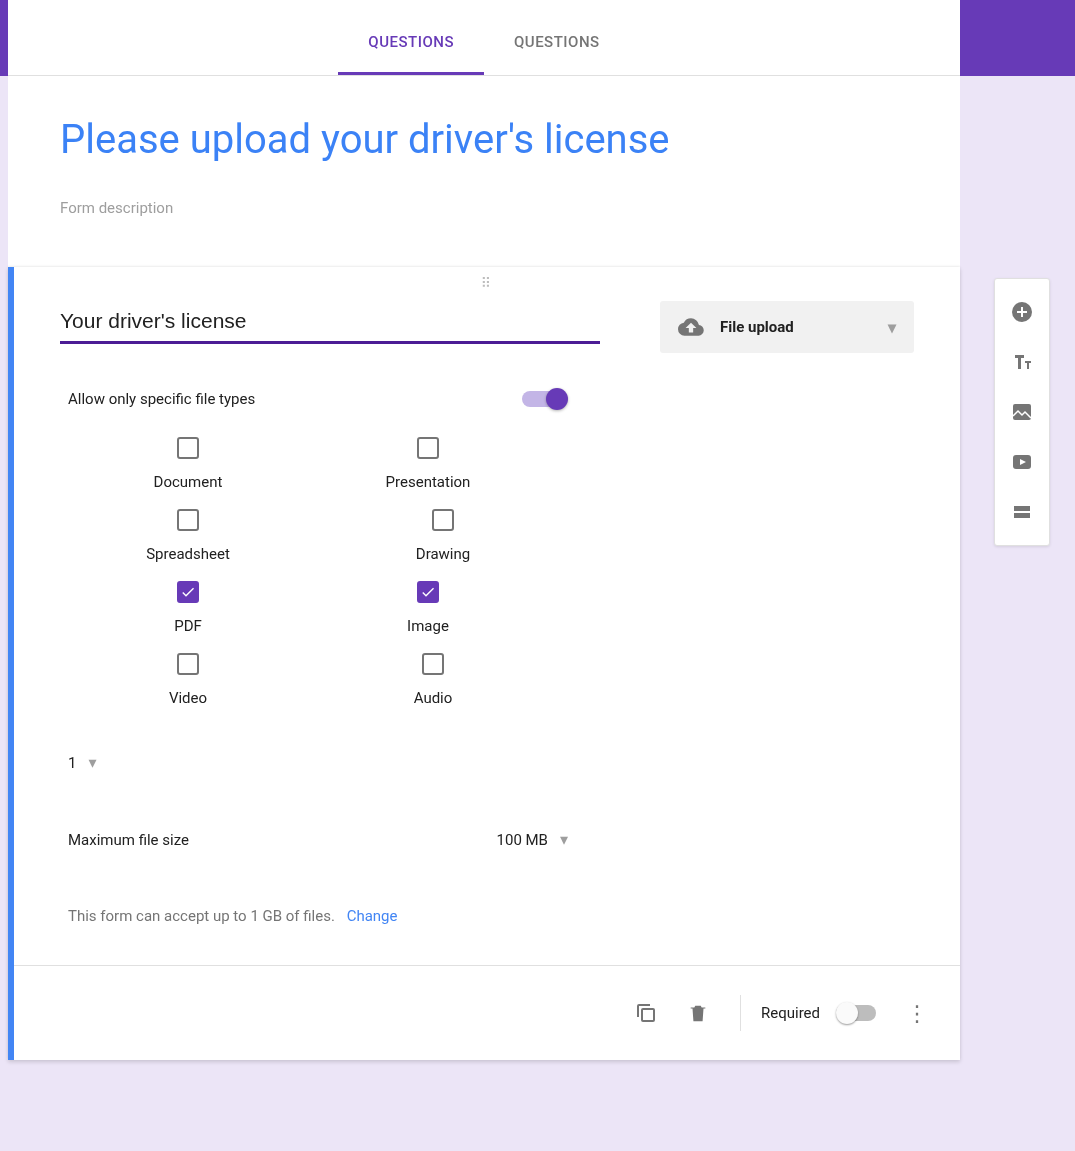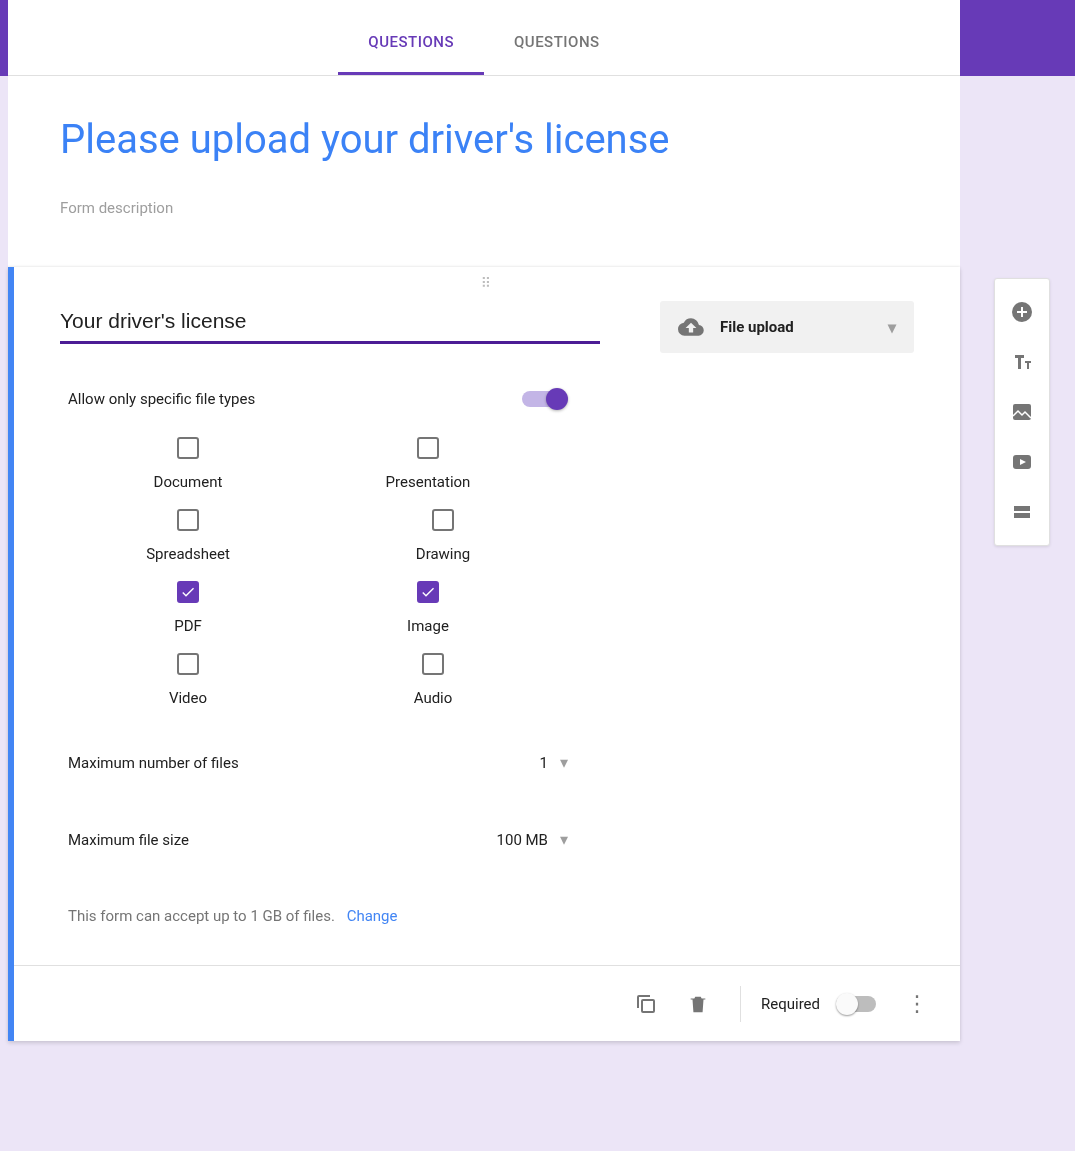--- a/index.html
+++ b/index.html
@@ -205,21 +205,21 @@
     color: #757575;
     margin-bottom: 40px;
   }
   .limit-text a {
     color: #4285f4;
     text-decoration: none;
     margin-left: 8px;
   }
   .q-footer {
     border-top: 1px solid #e0e0e0;
-    height: 76px;
+    height: 95px;
     display: flex;
     align-items: center;
     justify-content: flex-end;
     padding: 0 26px 0 0;
     gap: 8px;
   }
   .icon-btn {
     width: 44px;
     height: 44px;
     display: flex;
@@ -366,21 +366,20 @@
             <div class="cb"></div>
             <span class="ft-label">Video</span>
           </div>
         <div class="ft-item indent" style="padding-left:10px">
             <div class="cb"></div>
             <span class="ft-label">Audio</span>
           </div>
       </div>
 
       <div class="setting-row">
-        <span class="slabel">Maximum number of files</span>
         <span class="sval">1</span>
         <span class="caret">▾</span>
       </div>
       <div class="setting-row">
         <span class="slabel">Maximum file size</span>
         <span class="sval">100 MB</span>
         <span class="caret">▾</span>
       </div>
 
       <div class="limit-text">

